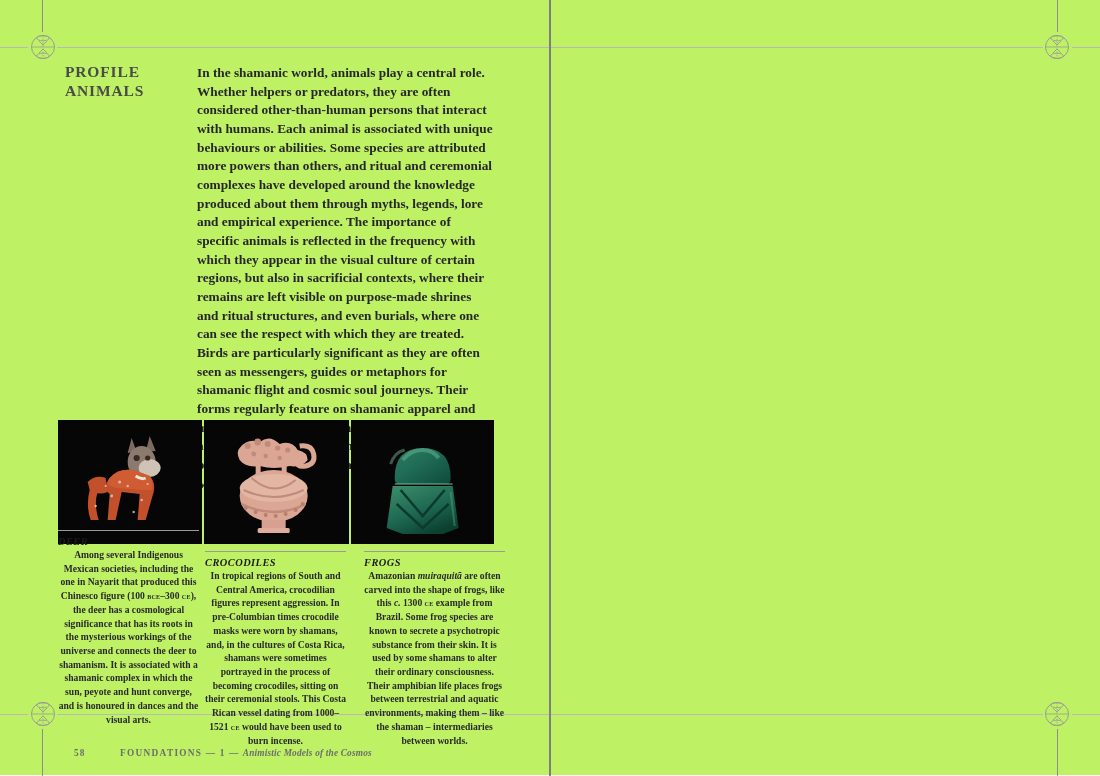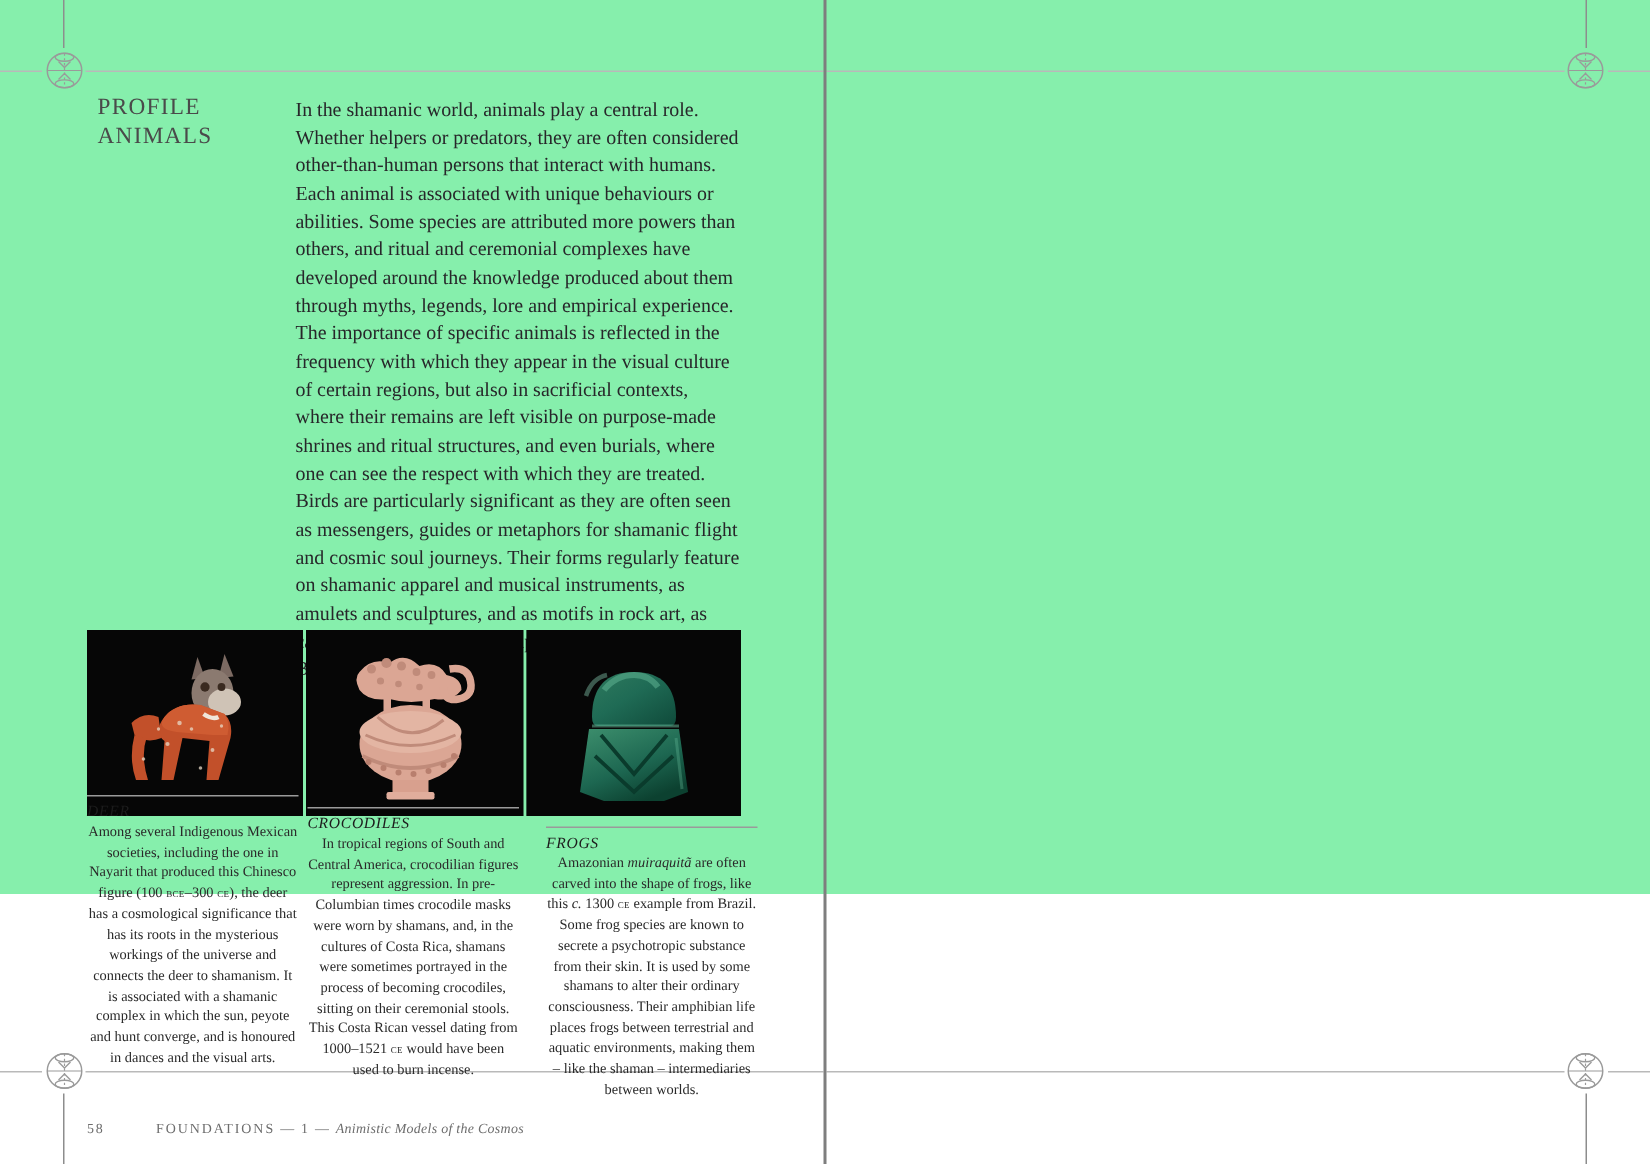--- a/index.html
+++ b/index.html
@@ -2,21 +2,21 @@
 <html><head>
 <meta charset="utf-8">
 <style>
   * { box-sizing: border-box; margin: 0; padding: 0; }
   html, body {
     width: 1100px; height: 776px;
     background: #ffffff;
     font-family: "Liberation Serif", serif;
     overflow: hidden;
   }
-  .spread { position: relative; width: 1100px; height: 596px; background: #86efac; }
+  .spread { position: relative; width: 1100px; height: 775px; background: #bef264; font-weight: bold; }
 
   
   .rule-h {
     position: absolute; height: 1px; background: #b9b9b9;
   }
   .rule-v {
     position: absolute; width: 1px; background: #8d8d8d;
   }
   .gutter {
     position: absolute; left: 549px; top: 0; width: 2px; height: 776px;
@@ -257,33 +257,33 @@
         </div>
       </div>
     </div>
 
     <div style="position:absolute; left:58px; top:530px; width:141px;">
       <div class="cap-rule"></div>
       <div class="cap-title">DEER</div>
       <div class="cap-body"><span>Among several Indigenous Mexican societies, including the one in Nayarit that produced this Chinesco figure (100 </span><span class="sc">BCE</span><span>–300 </span><span class="sc">CE</span><span>), the deer has a cosmological significance that has its roots in the mysterious workings of the universe and connects the deer to shamanism. It is associated with a shamanic complex in which the sun, peyote and hunt converge, and is honoured in dances and the visual arts.</span></div>
     </div>
 
-    <div style="position:absolute; left:205px; top:538px; width:141px;">
+    <div style="position:absolute; left:205px; top:551px; width:141px;">
       <div class="cap-rule"></div>
       <div class="cap-title">CROCODILES</div>
       <div class="cap-body"><span>In tropical regions of South and Central America, crocodilian figures represent aggression. In pre-Columbian times crocodile masks were worn by shamans, and, in the cultures of Costa Rica, shamans were sometimes portrayed in the process of becoming crocodiles, sitting on their ceremonial stools. This Costa Rican vessel dating from 1000–1521 </span><span class="sc">CE</span><span> would have been used to burn incense.</span></div>
     </div>
 
     <div style="position:absolute; left:364px; top:551px; width:141px;">
       <div class="cap-rule"></div>
       <div class="cap-title">FROGS</div>
       <div class="cap-body"><span>Amazonian </span><i>muiraquitã</i><span> are often carved into the shape of frogs, like this </span><i>c.</i><span> 1300 </span><span class="sc">CE</span><span> example from Brazil. Some frog species are known to secrete a psychotropic substance from their skin. It is used by some shamans to alter their ordinary consciousness. Their amphibian life places frogs between terrestrial and aquatic environments, making them – like the shaman – intermediaries between worlds.</span></div>
     </div>
 
-    <div class="footer" style="left:58px;">
+    <div class="footer" style="left:74px;">
       <span class="pg">58</span><span class="ttl">FOUNDATIONS</span>
       <span>—</span>
       <span>1</span>
       <span>—</span>
       <span class="chap">Animistic Models of the Cosmos</span>
     </div>
   </div>
 
   <div class="page page-right">
 

